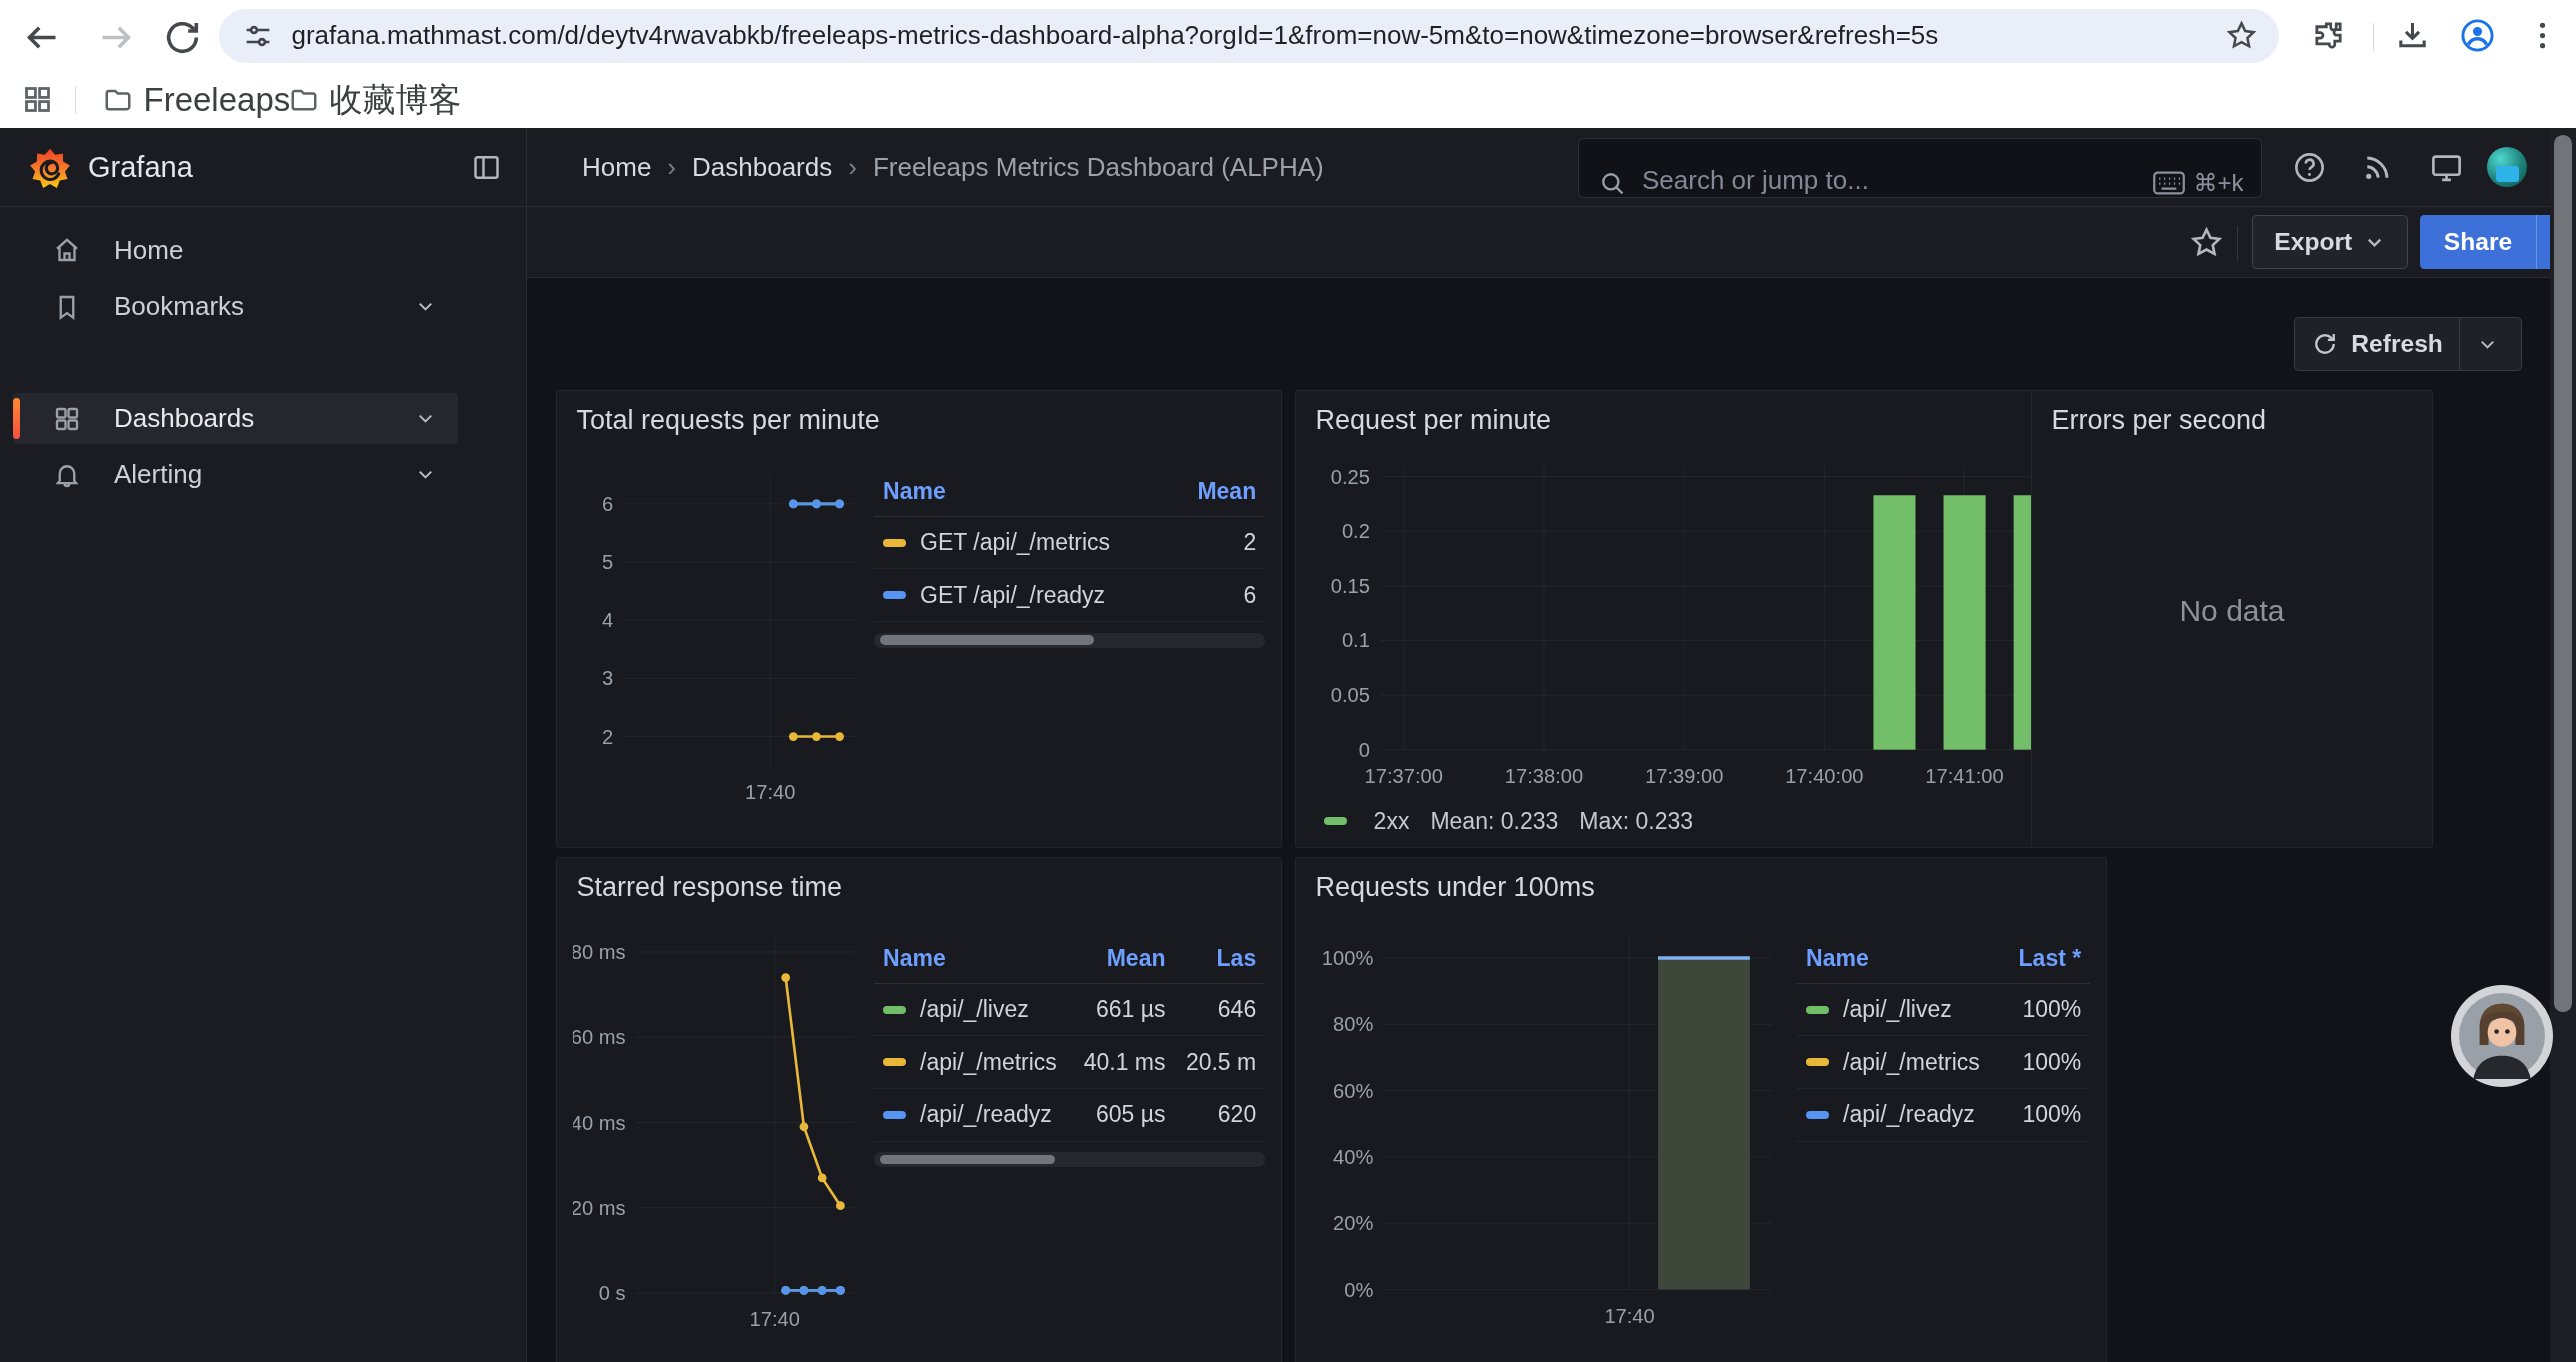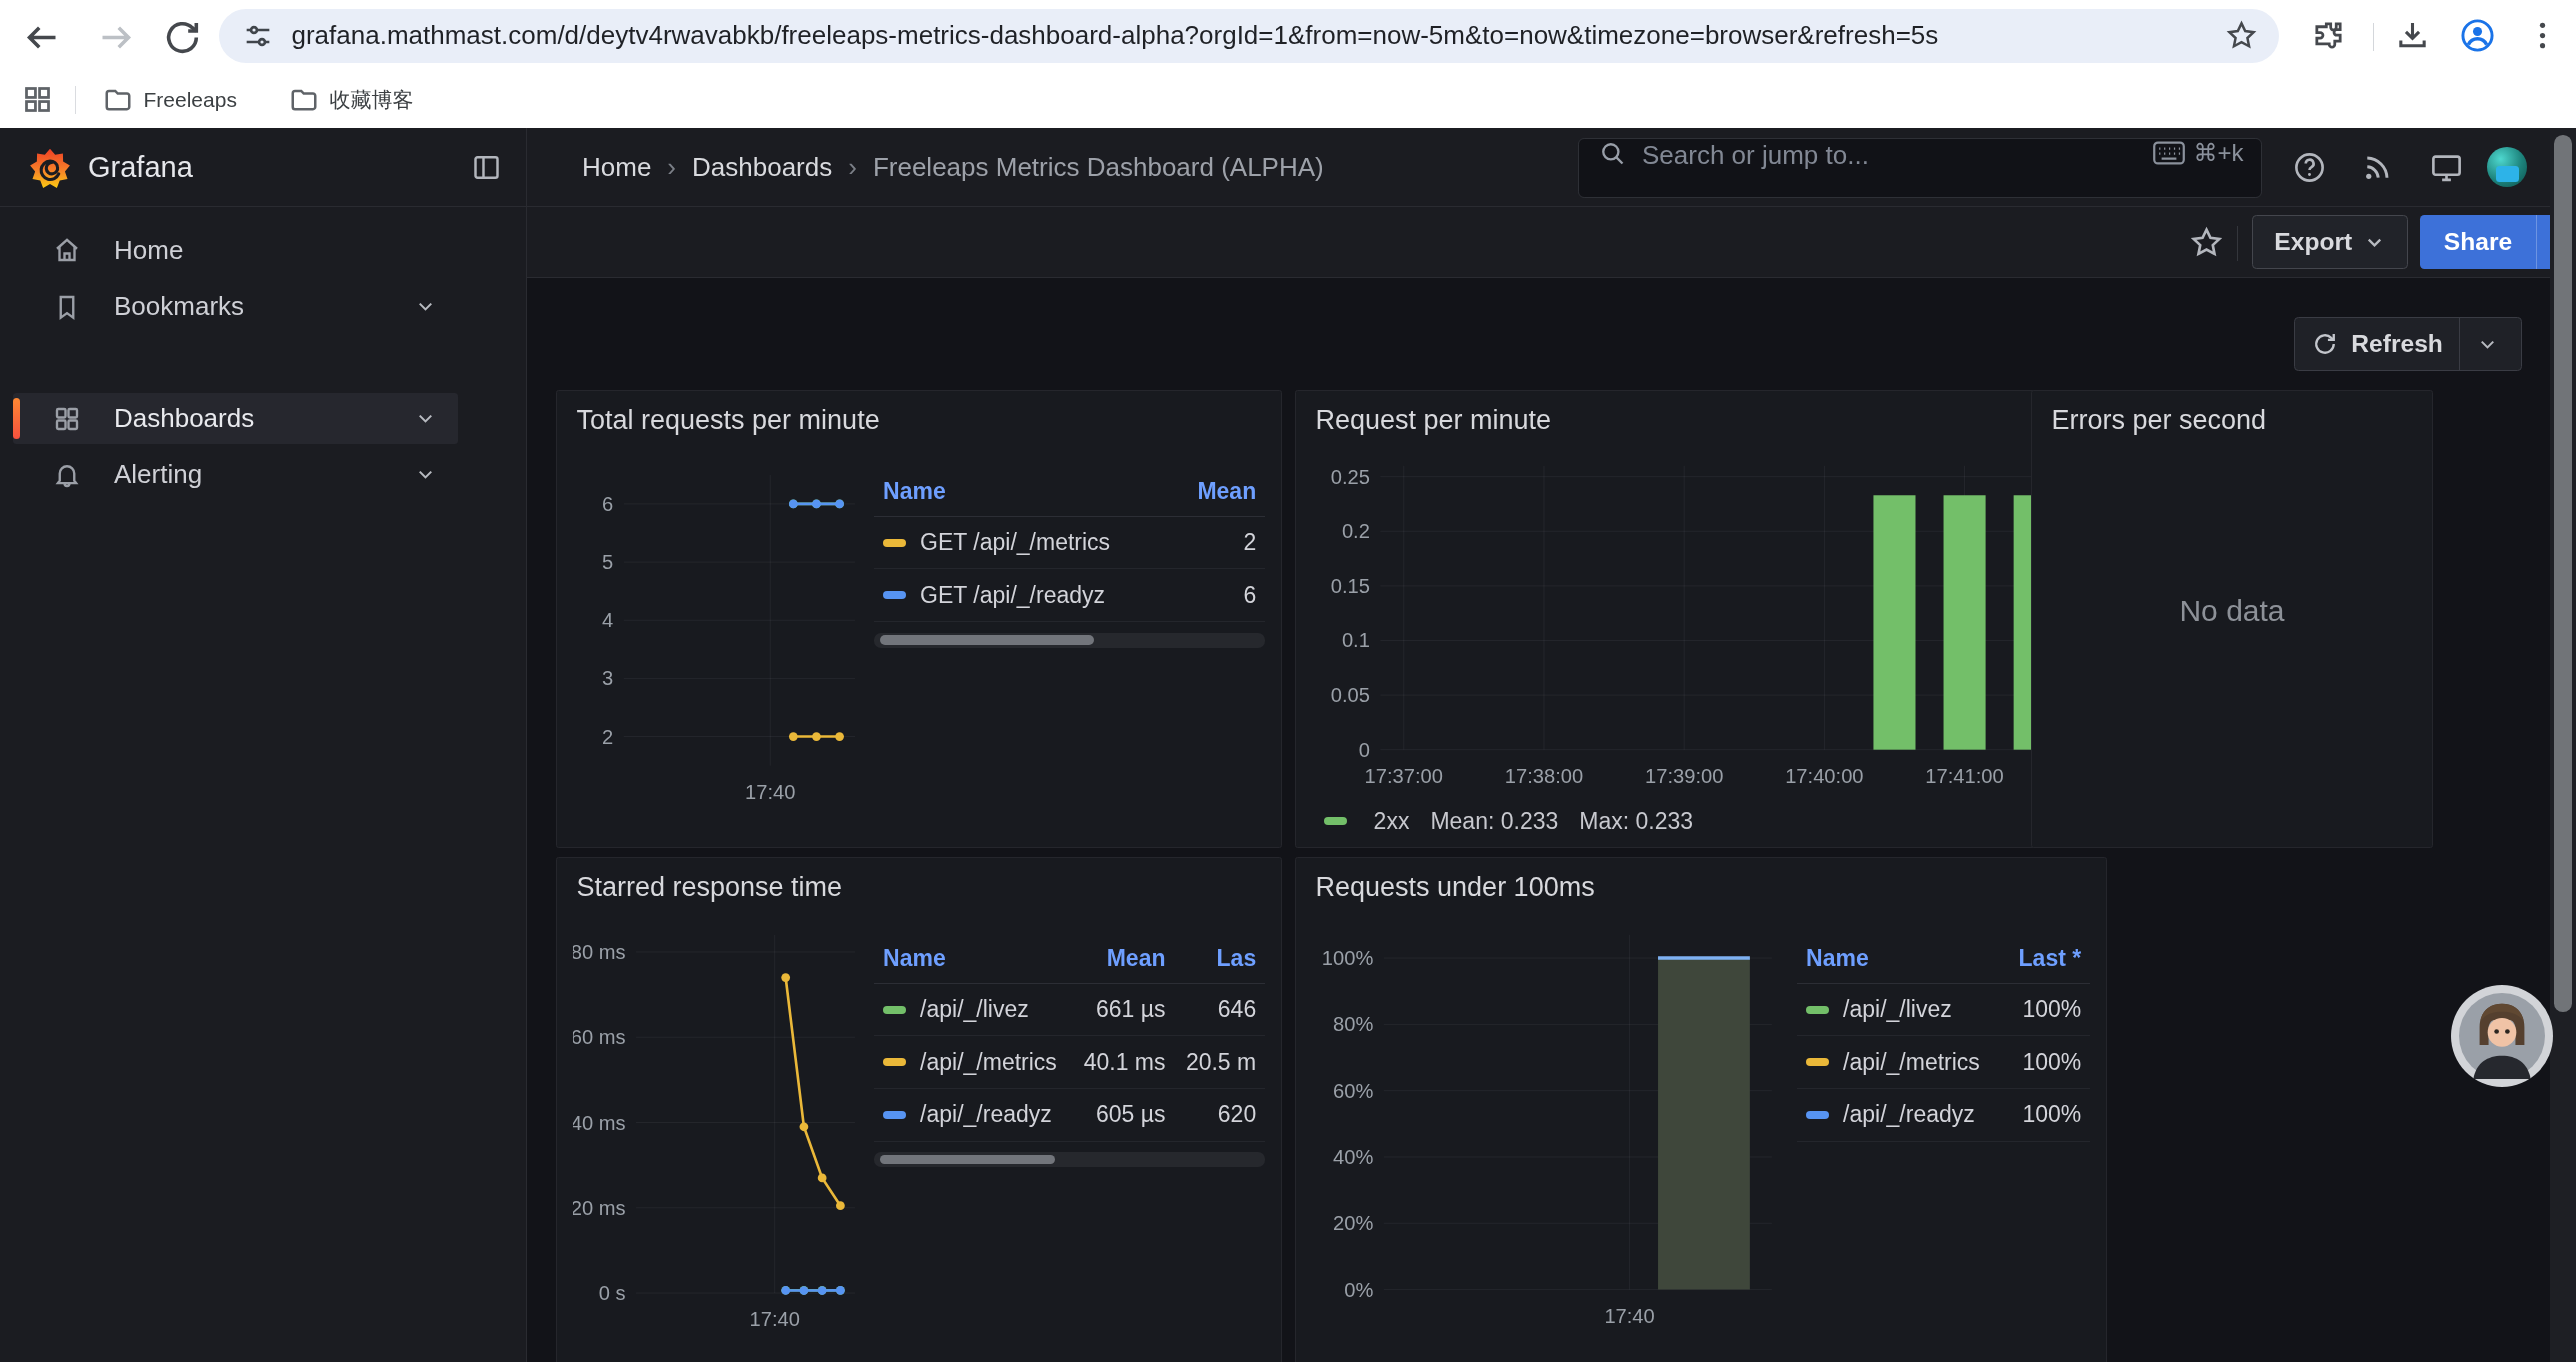--- a/index.html
+++ b/index.html
@@ -15,35 +15,35 @@
   .omnibox{position:absolute;left:219px;top:8.8px;width:2060px;height:54px;border-radius:27px;
     background:#e9eef8;display:flex;align-items:center;}
   .omnibox .tune{margin-left:23px;width:32px;height:32px;color:#40454b;flex:0 0 auto;}
   .url-text{margin-left:17.5px;font-size:26px;color:#1f2126;white-space:nowrap;overflow:hidden;flex:1 1 auto;}
   .omni-star{width:33px;height:33px;margin-right:21px;color:#45484d;flex:0 0 auto;}
   .chrome-ic{position:absolute;top:18.4px;width:35px;height:35px;color:#45484d;}
   .tb-divider{position:absolute;left:2373px;top:23px;width:0.9px;height:28px;background:#d4d7db;}
   .chrome-row2{position:absolute;left:0;top:72px;width:100%;height:56px;background:#fff;}
   .bm-apps{position:absolute;left:21px;top:11.4px;width:33px;height:33px;color:#5f6368;}
   .bm-div{position:absolute;left:75px;top:14px;width:0.9px;height:28px;background:#dadce0;}
-  .bm{position:absolute;top:8.8px;height:39px;display:flex;align-items:center;gap:10.5px;color:#3c4043;font-size:21px;}
+  .bm{position:absolute;top:8.8px;height:39px;display:flex;align-items:center;gap:10.5px;color:#3c4043;font-size:33px;}
   .bm .fold{width:30px;height:30px;color:#5f6368;}
   
   .gf{position:absolute;left:0;top:128px;width:2576px;height:1235px;background:#1b1c21;overflow:hidden;}
   .gf-header{position:absolute;left:0;top:0;width:100%;height:79px;border-bottom:0.9px solid #2a2b31;}
   .v-divider{position:absolute;left:526px;top:0;width:0.9px;height:1235px;background:#2a2b31;}
   .logo{position:absolute;left:28px;top:17.5px;width:44px;height:44px;}
   .brand{position:absolute;left:88px;top:23px;font-size:29px;color:#e6e7eb;}
   .panel-toggle{position:absolute;left:470px;top:23px;width:33px;height:33px;color:#b3b6bd;}
   .breadcrumb{position:absolute;left:582px;top:0;height:79px;display:flex;align-items:center;font-size:26px;}
   .breadcrumb .lnk{color:#d9dade;}
   .breadcrumb .sep{color:#7b7f87;padding:0 16px;}
   .breadcrumb .cur{color:#9da1a9;}
   .searchbox{position:absolute;left:1578px;top:9.6px;width:684px;height:60px;background:#111217;
-    border:0.9px solid #2e3036;border-radius:6.1px;display:flex;align-items:flex-start;}
+    border:0.9px solid #2e3036;border-radius:6.1px;display:flex;align-items:flex-end;}
   .searchbox .mag{width:28px;height:28px;margin-left:19px;color:#989ea8;flex:0 0 auto;}
   .search-input{flex:1;background:transparent;border:none;outline:none;color:#cfd0d6;
     font-size:26px;margin-left:14px;font-family:inherit;}
   .search-input::placeholder{color:#828894;}
   .kbd-hint{display:flex;align-items:center;gap:8.8px;margin-right:17.5px;color:#8b919c;font-size:24px;flex:0 0 auto;}
   .kbd-hint svg{width:32px;height:26px;}
   .hd-ic{position:absolute;top:22px;width:35px;height:35px;color:#b3b6bd;}
   .gf-avatar{position:absolute;left:2487px;top:19px;width:40px;height:40px;border-radius:50%;
     background:radial-gradient(circle at 34% 30%,#4ed8cf,#1d837c 55%,#0c4f4b);overflow:hidden;}
   .gf-avatar i{position:absolute;left:8.8px;top:19px;width:23px;height:16px;background:#2db3e8;border-radius:3.5px;}

